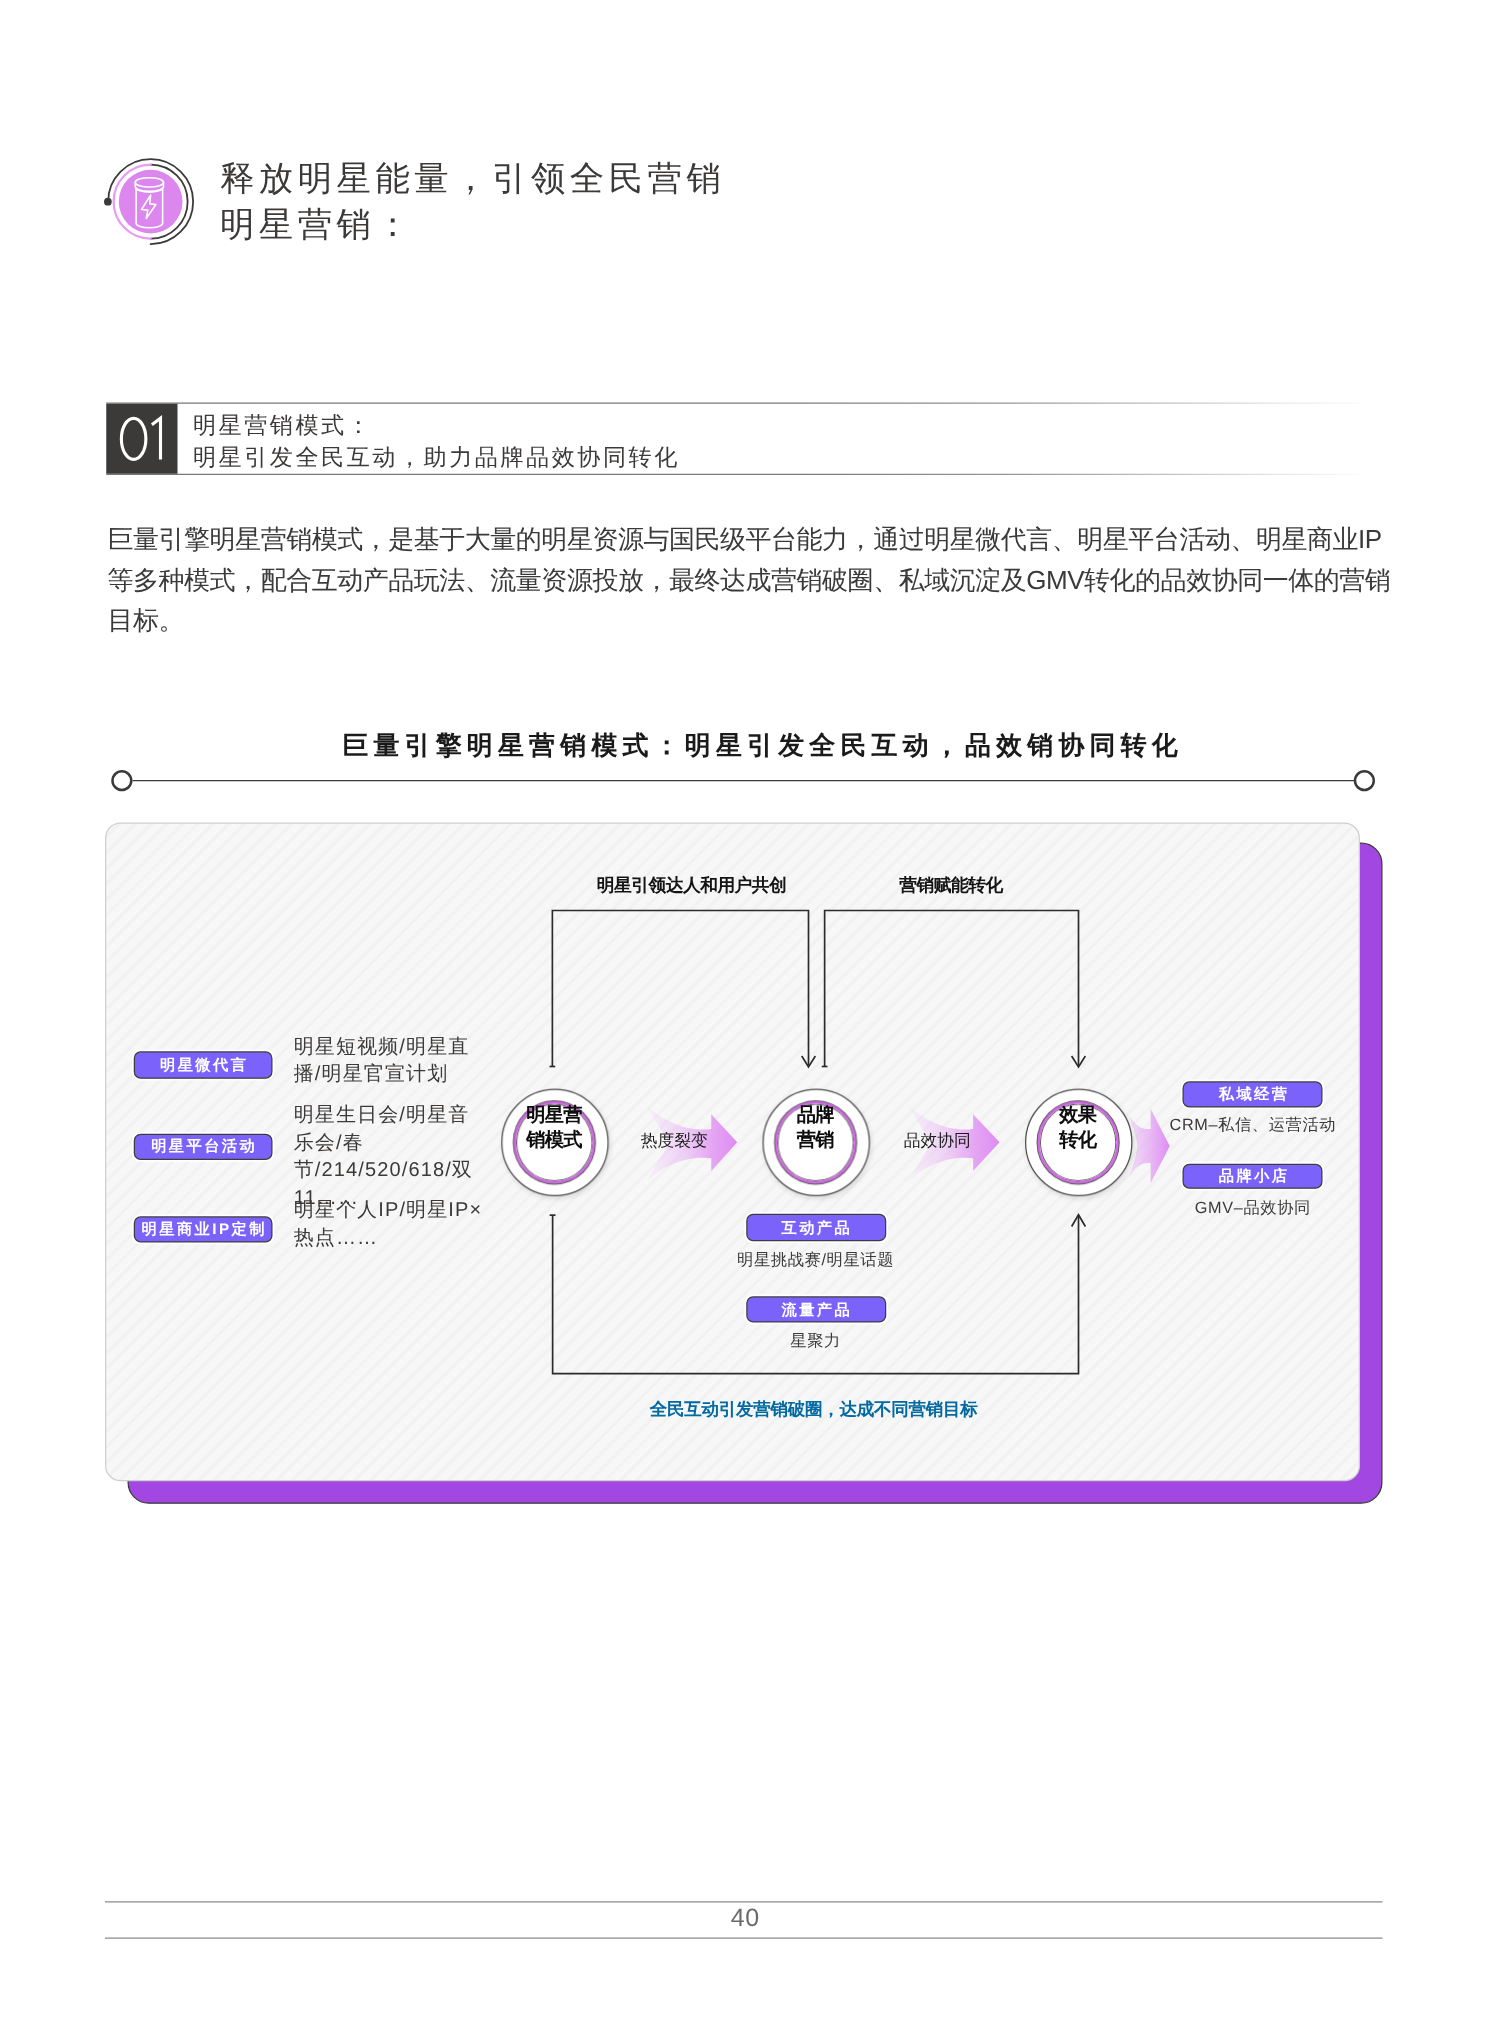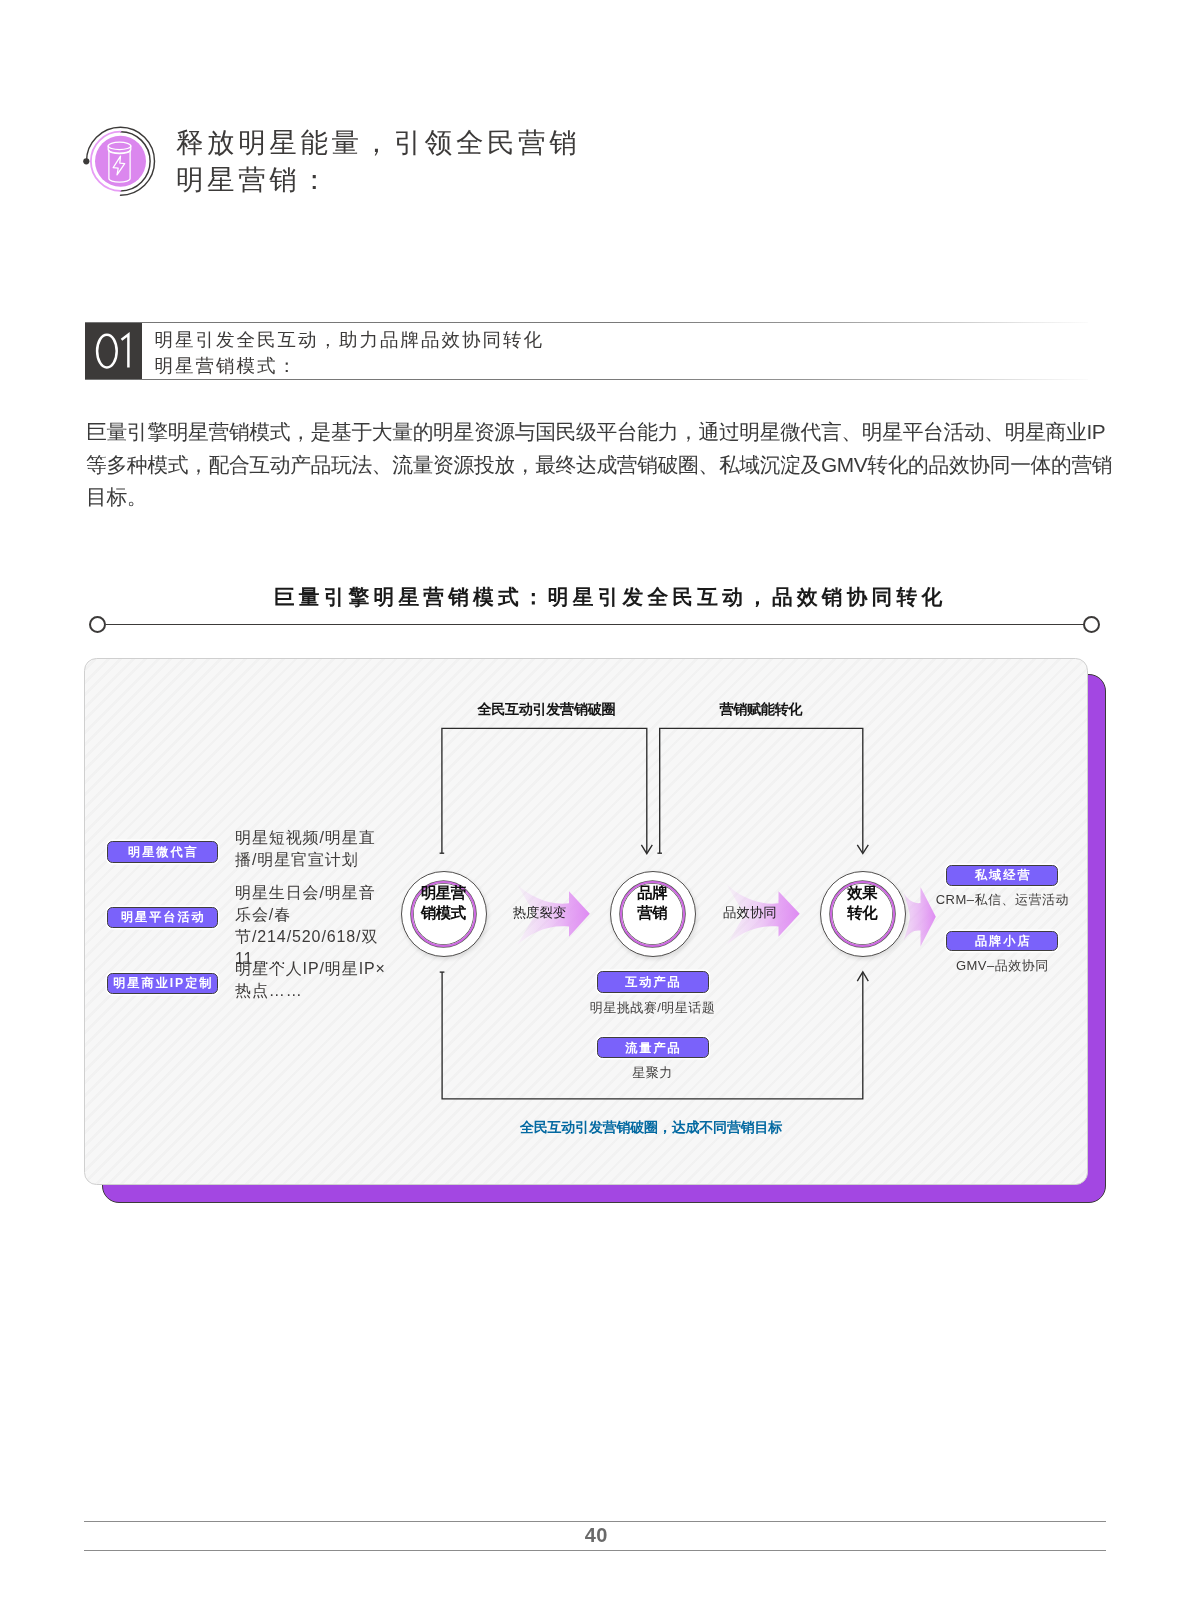--- a/index.html
+++ b/index.html
@@ -82,21 +82,21 @@
               letter-spacing:-0.2px; white-space:nowrap; }
   .cdesc { position:absolute; transform:translateZ(0); font-size:13px; line-height:13px; color:#3c3a39; letter-spacing:0.5px;
            white-space:nowrap; }
 
   
   .foot { position:absolute; left:84px; top:1521px; width:1021.5px; height:30px; }
   .foot-line { position:absolute; left:0; width:1021.5px; height:1.2px; background:#8c8c8c; }
   .foot-line.t { top:0; }
   .foot-line.b { top:28.6px; }
   .foot-num { position:absolute; left:1.5px; top:1px; width:1021.5px; text-align:center;
-              font-size:20px; line-height:26px; color:#6a6a6a; letter-spacing:0.5px; font-weight:700; }
+              font-size:20px; line-height:26px; color:#6a6a6a; letter-spacing:0.5px; font-weight:400; }
 
   .lines{position:absolute;left:0;top:0;}
 </style>
 </head>
 <body>
 
 <div class="page">
 
   <div class="hdr-icon">
     <svg width="90" height="90" viewBox="0 0 90 90">
@@ -131,22 +131,22 @@
     <div class="sec-num">
       <svg width="57" height="57" viewBox="0 0 57 57" aria-hidden="true">
         <g fill="none" stroke="#ffffff" stroke-width="2.5">
           <ellipse cx="21.9" cy="28.1" rx="9.8" ry="16.4"></ellipse>
           <path d="M 36.5 16.8 L 43.4 11.6 L 43.4 44.6" stroke-linejoin="miter" stroke-linecap="butt"></path>
         </g>
       </svg>
 
     </div>
     <div class="sec-txt">
+      <div>明星营销模式：</div>
       <div>明星引发全民互动，助力品牌品效协同转化</div>
-      <div>明星营销模式：</div>
     </div>
   </div>
 
   <div class="para">巨量引擎明星营销模式，是基于大量的明星资源与国民级平台能力，通过明星微代言、明星平台活动、明星商业IP等多种模式，配合互动产品玩法、流量资源投放，最终达成营销破圈、私域沉淀及GMV转化的品效协同一体的营销目标。</div>
 
   <div class="fig-title">巨量引擎明星营销模式：明星引发全民互动，品效销协同转化</div>
   <div class="rail">
     <div class="rail-line"></div>
     <div class="rail-dot l"></div>
     <div class="rail-dot r"></div>
@@ -216,21 +216,21 @@
       <div class="node" style="left:735px;top:212px;">
         <div class="node-inner">
           <span>效果</span>
           <span>转化</span>
         </div>
       </div>
 
       <div class="alabel" style="left:428.2px;top:247.1px;text-align:center;">热度裂变</div>
       <div class="alabel" style="left:638.6px;top:247.1px;">品效协同</div>
 
-      <div class="toplabel" style="left:392.9px;top:42.9px;">全民互动引发营销破圈</div>
+      <div class="toplabel" style="left:392.9px;top:42.9px;">明星引领达人和用户共创</div>
       <div class="toplabel" style="left:634.9px;top:42.7px;">营销赋能转化</div>
 
       <div class="botlabel" style="left:435.4px;top:461.2px;">全民互动引发营销破圈，达成不同营销目标</div>
 
       <div class="badge" style="left:512px;top:311.9px;width:112px;height:21.9px;">互动产品</div>
       <div class="cdesc" style="left:448px;top:341.6px;width:240px;text-align:center;">明星挑战赛/明星话题</div>
       <div class="badge" style="left:512px;top:378px;width:112px;height:21.3px;">流量产品</div>
       <div class="cdesc" style="left:448px;top:406.7px;width:240px;text-align:center;">星聚力</div>
 
       <div class="badge" style="left:861.6px;top:206.2px;width:112.4px;height:20.8px;">私域经营</div>

